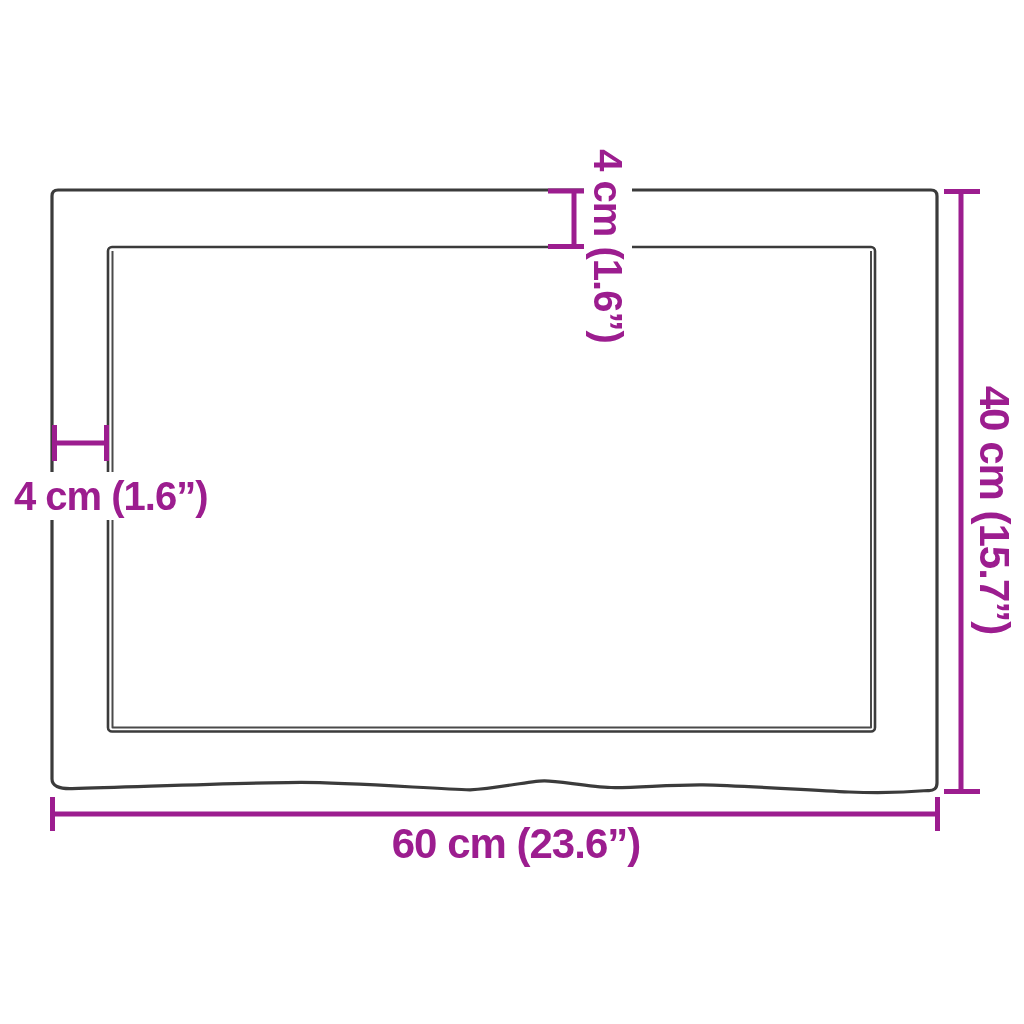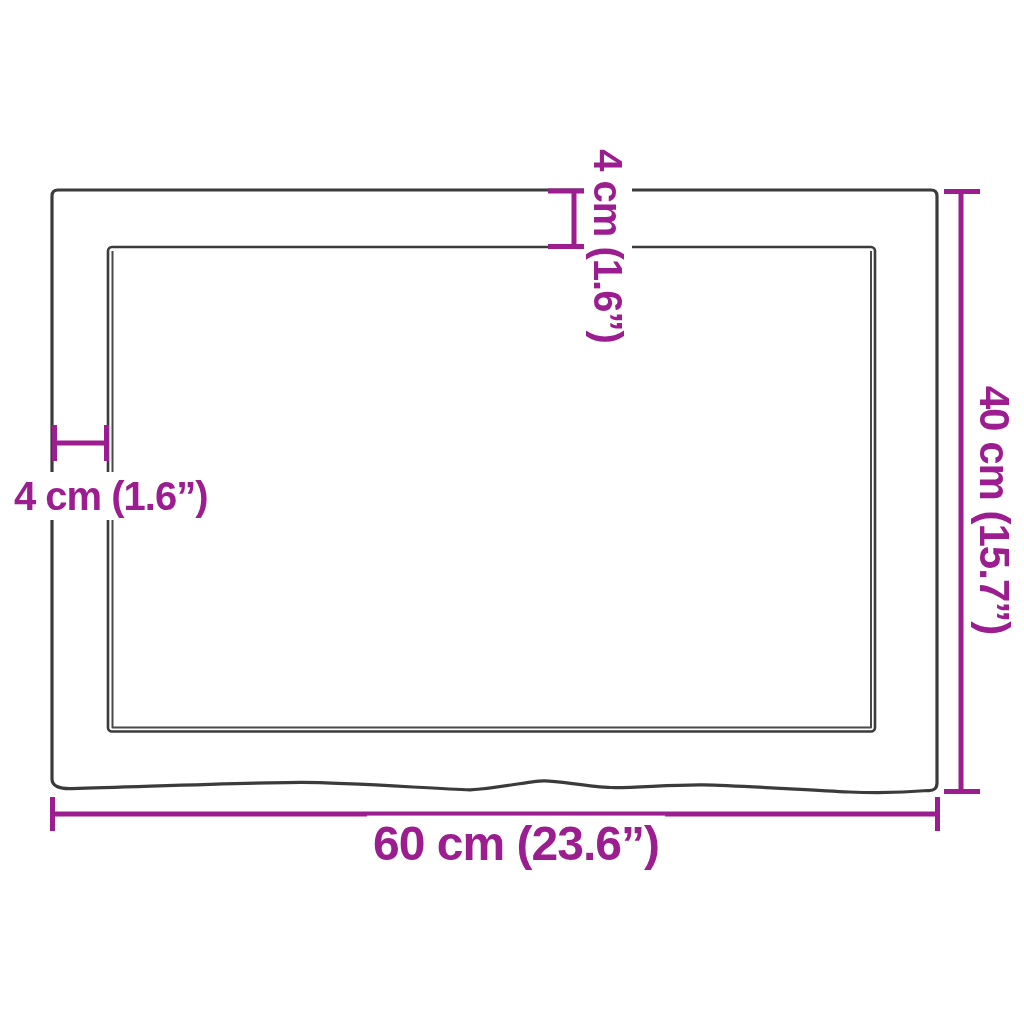--- a/index.html
+++ b/index.html
@@ -55,21 +55,21 @@
     white-space: nowrap;
     background: #ffffff;
     line-height: 1.1;
   }
   .dim-label.horizontal {
     transform: translate(0, -50%);
     padding: 2px 6px;
   }
   .dim-label.centered {
     transform: translate(-50%, -50%);
-    font-size: 48px;
+    font-size: 42px;
     padding: 2px 6px;
   }
   .dim-label.rotated {
     transform: translate(-50%, -50%) rotate(90deg);
     padding: 2px 6px;
   }
   .dim-label.rotated.big {
     font-size: 42px;
   }
 </style>

